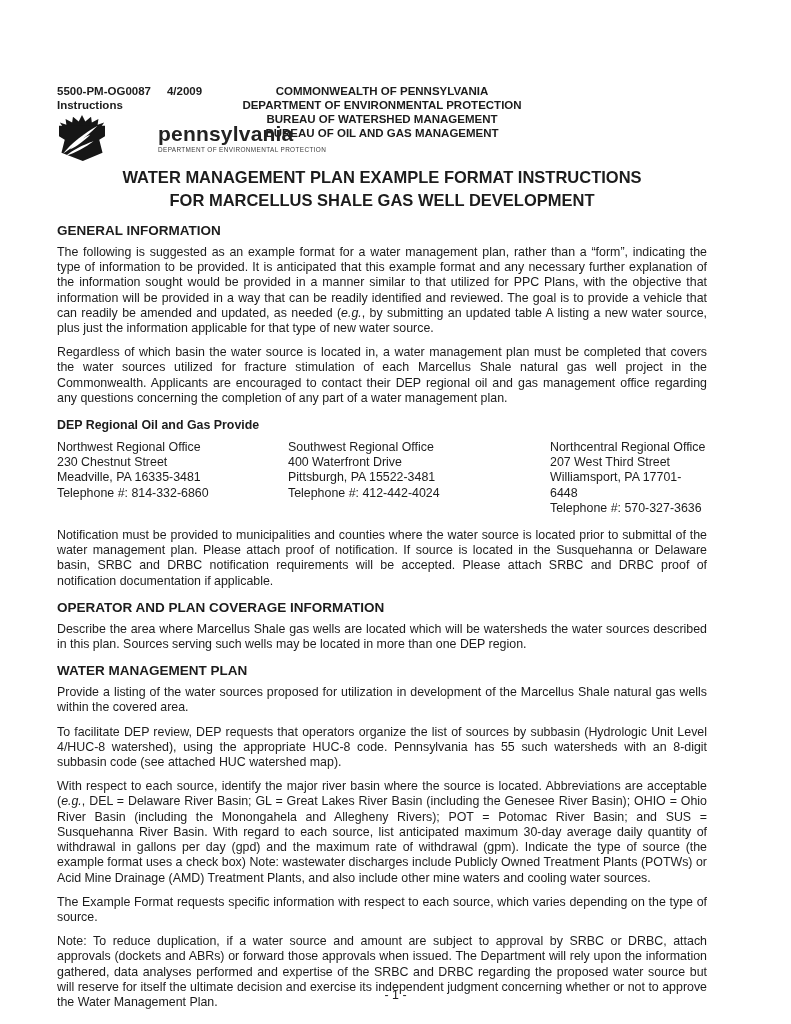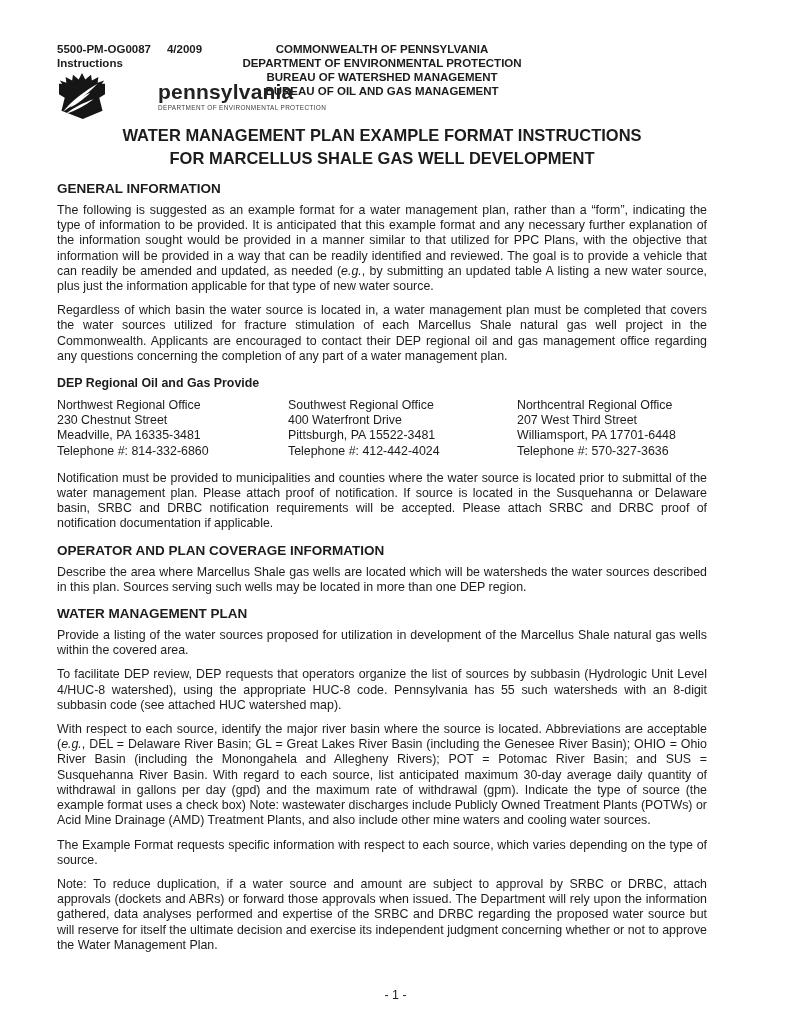--- a/index.html
+++ b/index.html
@@ -20,20 +20,21 @@
   .form-id {
     position: absolute; top: 2px; left: 0;
     font-size: 11.5px; font-weight: bold; line-height: 14px;
     white-space: nowrap;
   }
   .form-id .rev { display: inline-block; margin-left: 16px; }
   .agency {
     text-align: center;
     font-size: 11.5px; font-weight: bold; line-height: 14px;
     padding-top: 2px;
+    margin-top: 42px;
   }
   .logo {
     position: absolute; top: 33px; left: 0;
     display: flex; align-items: flex-start; gap: 44px;
   }
   .logo svg { width: 50px; height: 46px; display: block; }
   .logo-text { margin-left: 7px; padding-top: 8px; }
   .logo-wordmark {
     font-size: 21px; font-weight: bold; letter-spacing: 0.2px;
     line-height: 22px; color: #222;
@@ -63,21 +64,21 @@
     font-size: 12.4px; line-height: 15.2px;
     text-align: justify;
     margin: 0 0 9px 0;
   }
   .body-p.no-just { text-align: left; }
 
   .offices-row { display: flex; margin: 0 0 12px 0; }
   .office-col { font-size: 12.4px; line-height: 15.2px; }
   .office-col.c1 { width: 231px; }
   .office-col.c2 { width: 229px; }
-  .office-col.c3 { flex: 1; }
+  .office-col.c3 { flex: 1; margin-left: 33px; }
 
   
   .page-number {
     position: absolute; left: 0; right: 0; bottom: 22px;
     text-align: center; font-size: 12.4px; color: #1c1c1c;
   }
 </style>
 </head>
 <body>
 

